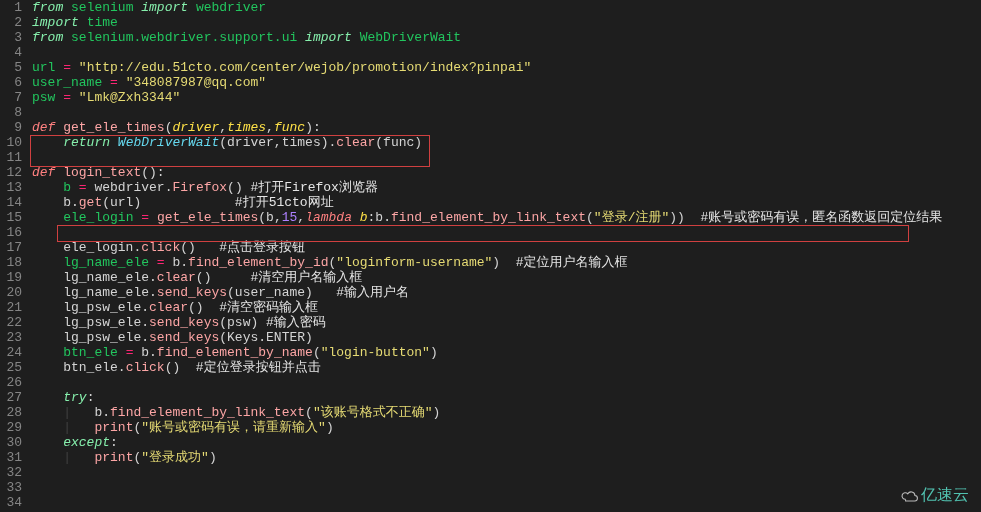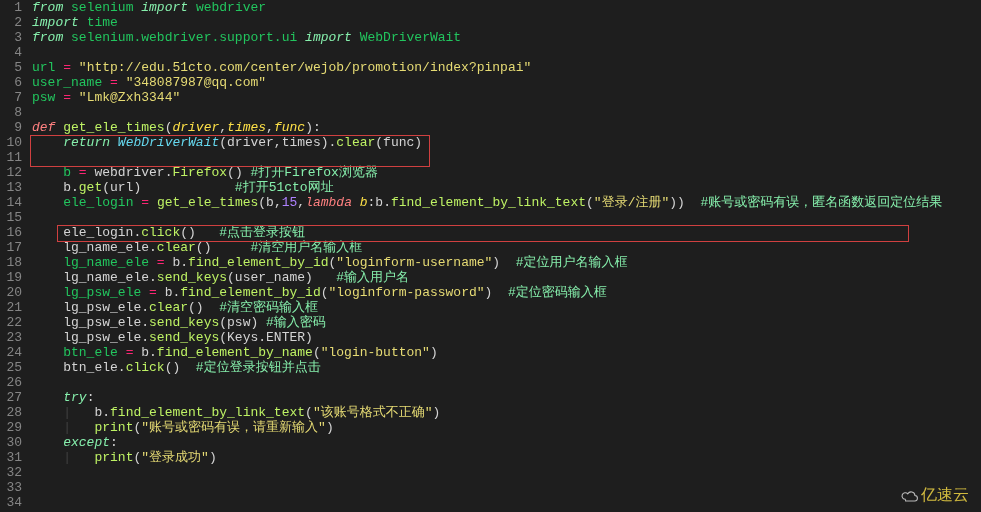--- a/index.html
+++ b/index.html
@@ -22,46 +22,46 @@
     padding-right: 6px;
     flex-shrink: 0;
     user-select: none;
   }
   .gutter div { height: 15px; line-height: 15px; }
   .code { padding-left: 4px; flex: 1; position: relative; }
   .line { height: 15px; line-height: 15px; white-space: pre; }
   .kw { color: #86efac; font-style: italic; }
   .kw2 { color: #ff8080; font-style: italic; text-align: center; }
   .str { color: #e6db74; }
-  .fn { color: #bef264; }
+  .fn { color: #fca5a5; }
   .cls { color: #66d9ef; font-style: italic; }
   .var { color: #22c55e; }
   .param { color: #fde047; font-style: italic; }
   .num { color: #ae81ff; }
   .op { color: #f92672; }
-  .comment { color: #86efac; }
+  .comment { color: #e5e5e5; }
   .indent-guide { color: #404040; }
   .box1 {
     position: absolute;
     left: 30px; top: 135px;
     width: 400px; height: 32px;
     border: 1px solid #d04040;
     pointer-events: none;
   }
   .box2 {
     position: absolute;
     left: 57px; top: 225px;
     width: 852px; height: 17px;
     border: 1px solid #d04040;
     pointer-events: none;
   }
   .watermark {
     position: absolute;
     right: 12px; bottom: 6px;
-    color: #fde047;
+    color: #5eead4;
     font-family: "Microsoft YaHei", sans-serif;
     font-size: 16px;
     opacity: 0.8;
     display: flex;
     align-items: center;
     gap: 0;
   }
   .watermark svg { width: 22px; height: 14px; }
 </style>
 </head>
@@ -109,29 +109,29 @@
       <div class="line"><span class="kw">import</span> <span class="var">time</span></div>
       <div class="line"><span class="kw">from</span> <span class="var">selenium.webdriver.support.ui</span> <span class="kw">import</span> <span class="var">WebDriverWait</span></div>
       <div class="line"></div>
       <div class="line"><span class="var">url</span> <span class="op">=</span> <span class="str">"http://edu.51cto.com/center/wejob/promotion/index?pinpai"</span></div>
       <div class="line"><span class="var">user_name</span> <span class="op">=</span> <span class="str">"348087987@qq.com"</span></div>
       <div class="line"><span class="var">psw</span> <span class="op">=</span> <span class="str">"Lmk@Zxh3344"</span></div>
       <div class="line"></div>
       <div class="line"><span class="kw2">def</span> <span class="fn">get_ele_times</span>(<span class="param">driver</span>,<span class="param">times</span>,<span class="param">func</span>):</div>
       <div class="line">    <span class="kw">return</span> <span class="cls">WebDriverWait</span>(driver,times).<span class="fn">clear</span>(func)</div>
       <div class="line"></div>
+      <div class="line"><span class="kw2">def</span> <span class="fn">login_text</span>():</div>
       <div class="line">    <span class="var">b</span> <span class="op">=</span> webdriver.<span class="fn">Firefox</span>() <span class="comment">#打开Firefox浏览器</span></div>
       <div class="line">    b.<span class="fn">get</span>(url)            <span class="comment">#打开51cto网址</span></div>
       <div class="line">    <span class="var">ele_login</span> <span class="op">=</span> <span class="fn">get_ele_times</span>(b,<span class="num">15</span>,<span class="kw2">lambda</span> <span class="param">b</span>:b.<span class="fn">find_element_by_link_text</span>(<span class="str">"登录/注册"</span>))  <span class="comment">#账号或密码有误，匿名函数返回定位结果</span></div>
       <div class="line"></div>
       <div class="line">    ele_login.<span class="fn">click</span>()   <span class="comment">#点击登录按钮</span></div>
+      <div class="line">    <span class="var">lg_name_ele</span> <span class="op">=</span> b.<span class="fn">find_element_by_id</span>(<span class="str">"loginform-username"</span>)  <span class="comment">#定位用户名输入框</span></div>
       <div class="line">    lg_name_ele.<span class="fn">clear</span>()     <span class="comment">#清空用户名输入框</span></div>
-      <div class="line">    <span class="var">lg_name_ele</span> <span class="op">=</span> b.<span class="fn">find_element_by_id</span>(<span class="str">"loginform-username"</span>)  <span class="comment">#定位用户名输入框</span></div>
       <div class="line">    lg_name_ele.<span class="fn">send_keys</span>(user_name)   <span class="comment">#输入用户名</span></div>
-      <div class="line">    <span class="var">lg_psw_ele</span> <span class="op">=</span> b.<span class="fn">find_element_by_id</span>(<span class="str">"loginform-password"</span>)  <span class="comment">#定位密码输入框</span></div>
       <div class="line">    lg_psw_ele.<span class="fn">clear</span>()  <span class="comment">#清空密码输入框</span></div>
       <div class="line">    lg_psw_ele.<span class="fn">send_keys</span>(psw) <span class="comment">#输入密码</span></div>
       <div class="line">    lg_psw_ele.<span class="fn">send_keys</span>(Keys.ENTER)</div>
       <div class="line">    <span class="var">btn_ele</span> <span class="op">=</span> b.<span class="fn">find_element_by_name</span>(<span class="str">"login-button"</span>)</div>
       <div class="line">    btn_ele.<span class="fn">click</span>()  <span class="comment">#定位登录按钮并点击</span></div>
       <div class="line"></div>
       <div class="line">    <span class="kw">try</span>:</div>
       <div class="line">    <span class="indent-guide">|</span>   b.<span class="fn">find_element_by_link_text</span>(<span class="str">"该账号格式不正确"</span>)</div>
       <div class="line">    <span class="indent-guide">|</span>   <span class="fn">print</span>(<span class="str">"账号或密码有误，请重新输入"</span>)</div>
       <div class="line">    <span class="kw">except</span>:</div>

